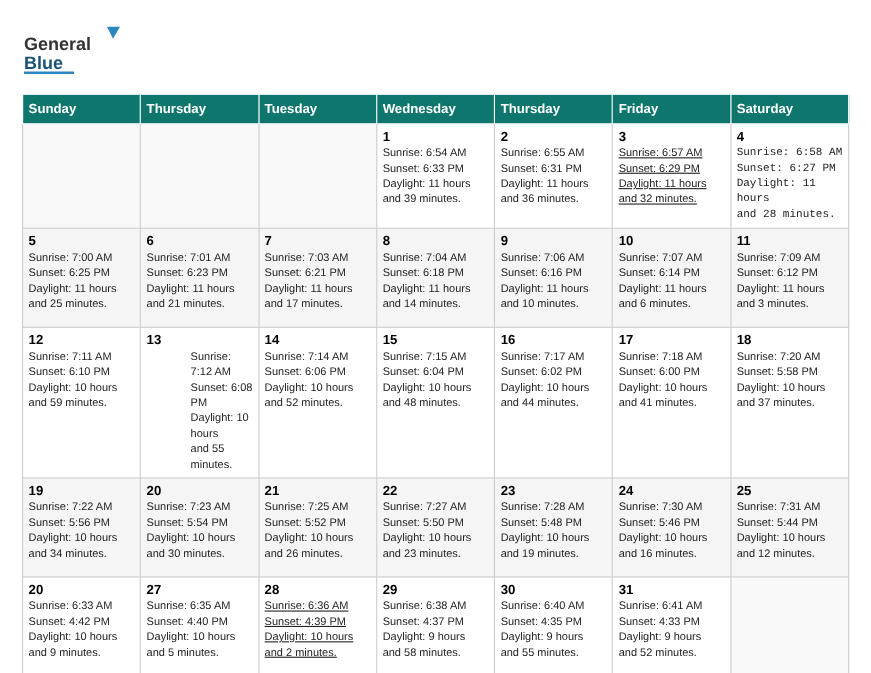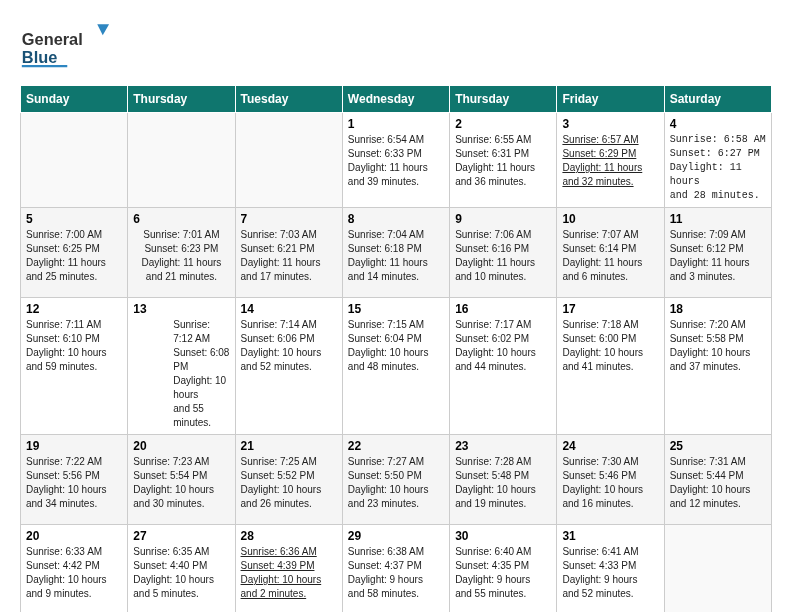--- a/index.html
+++ b/index.html
@@ -139,21 +139,21 @@
       <tr>
         <td>
           <span class="day-num">5</span>
           <div class="day-info" style="white-space: pre-line;">Sunrise: 7:00 AM
 Sunset: 6:25 PM
 Daylight: 11 hours
 and 25 minutes.</div>
         </td>
         <td>
           <span class="day-num">6</span>
-          <div class="day-info" style="white-space: pre-line; text-align: center;">Sunrise: 7:01 AM
+          <div class="day-info" style="white-space: pre-line;">Sunrise: 7:01 AM
 Sunset: 6:23 PM
 Daylight: 11 hours
 and 21 minutes.</div>
         </td>
         <td>
           <span class="day-num">7</span>
           <div class="day-info" style="white-space: pre-line;">Sunrise: 7:03 AM
 Sunset: 6:21 PM
 Daylight: 11 hours
 and 17 minutes.</div>

